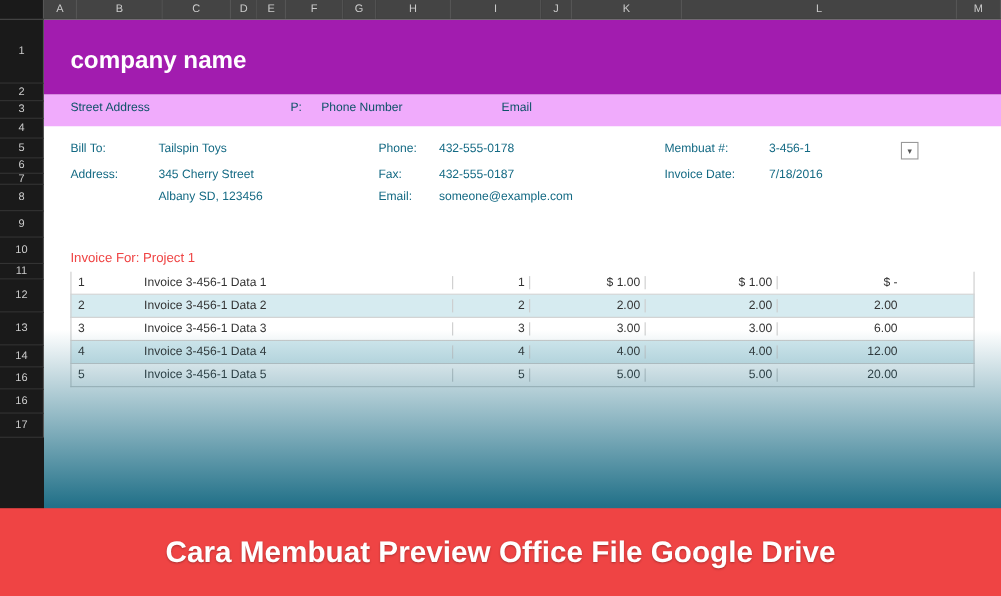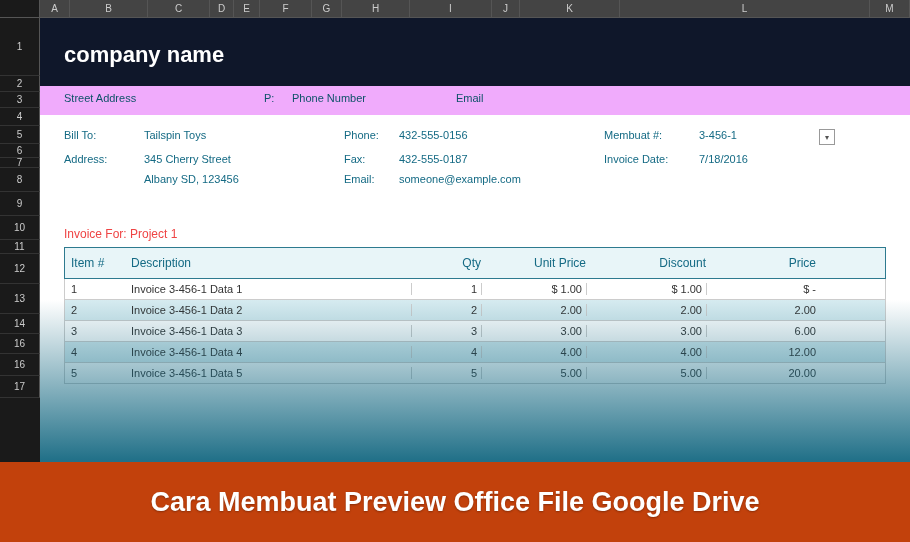--- a/index.html
+++ b/index.html
@@ -8,21 +8,21 @@
 .col-headers { display: flex; height: 18px; background: #333; border-bottom: 1px solid #555; }
 .corner { width: 40px; background: #1a1a1a; border-right: 1px solid #555; }
 .col-h { background: #444; color: #ccc; font-size: 10px; display: flex; align-items: center; justify-content: center; border-right: 1px solid #555; }
 
 .main { display: flex; height: calc(100% - 18px); }
 .row-headers { width: 40px; background: #1a1a1a; display: flex; flex-direction: column; }
 .row-h { color: #ccc; font-size: 10px; display: flex; align-items: center; justify-content: center; border-bottom: 1px solid #333; border-right: 1px solid #555; }
 
 .sheet { flex: 1; background: #fff; position: relative; overflow: hidden; }
 
-.banner-top { background: #0f172a; padding: 24px 24px 18px 24px; }
+.banner-top { background: #a21caf; padding: 24px 24px 18px 24px; }
 .company { color: #fff; font-weight: 700; font-size: 22px; }
 
 .banner-sub { background: #f0abfc; padding: 6px 24px 8px 24px; color: #0d5268; font-size: 11px; }
 .sub-row { display: flex; margin-bottom: 3px; }
 .sub-row > div:nth-child(1) { width: 200px; }
 .sub-row > div:nth-child(2) { width: 28px; }
 .sub-row > div:nth-child(3) { width: 164px; }
 
 .details { background: #fff; padding: 14px 12px 20px 24px; color: #146a84; font-size: 11px; }
 .det-row { display: flex; margin-bottom: 8px; }
@@ -50,21 +50,21 @@
 .trow.odd { background: #fff; }
 .trow.even { background: #d6ebf0; }
 .td-item { width: 60px; }
 .td-desc { width: 280px; }
 .td-qty { width: 70px; text-align: right; border-left: 1px solid #ccc; padding-right: 4px; }
 .td-unit { width: 105px; text-align: right; border-left: 1px solid #ccc; padding-right: 4px; }
 .td-disc { width: 120px; text-align: right; border-left: 1px solid #ccc; padding-right: 4px; }
 .td-price { width: 130px; text-align: right; border-left: 1px solid #ccc; padding-right: 20px; }
 
 .overlay-grad { position: absolute; left: 40px; right: 0; top: 300px; height: 200px; background: linear-gradient(to bottom, rgba(22,105,130,0) 0%, rgba(22,105,130,0.95) 80%); pointer-events: none; }
-.overlay-solid { position: absolute; left: 0; right: 0; bottom: 0; height: 80px; background: #c2410c; display: flex; align-items: center; justify-content: center; }
+.overlay-solid { position: absolute; left: 0; right: 0; bottom: 0; height: 80px; background: #ef4444; display: flex; align-items: center; justify-content: center; }
 .overlay-text { color: #fff; font-weight: 700; font-size: 27px; text-align: center; text-shadow: 0 1px 2px rgba(0,0,0,0.3); }
 </style>
 </head>
 <body>
 
 <div class="col-headers">
   <div class="corner"></div>
 <div class="col-h" style="width: 30px;">A</div>
     <div class="col-h" style="width: 78px;">B</div>
     <div class="col-h" style="width: 62px;">C</div>
@@ -113,21 +113,21 @@
         <div>Phone Number</div>
         <div>Email</div>
       </div>
     </div>
 
     <div class="details">
       <div class="det-row">
         <div class="det-label">Bill To:</div>
         <div class="det-val">Tailspin Toys</div>
         <div class="det-label2">Phone:</div>
-        <div class="det-val2">432-555-0156</div>
+        <div class="det-val2">432-555-0178</div>
         <div class="det-label3">Membuat #:</div>
         <div class="det-val3">3-456-1</div>
         <div class="dropdown">▾</div>
       </div>
       <div class="det-row">
         <div class="det-label">Address:</div>
         <div class="det-val">345 Cherry Street</div>
         <div class="det-label2">Fax:</div>
         <div class="det-val2">432-555-0187</div>
         <div class="det-label3">Invoice Date:</div>
@@ -137,28 +137,20 @@
         <div class="det-label"></div>
         <div class="det-val">Albany SD, 123456</div>
         <div class="det-label2">Email:</div>
         <div class="det-val2">someone@example.com</div>
       </div>
     </div>
 
     <div class="invoice-for">Invoice For: Project 1</div>
 
     <div class="table-wrap">
-      <div class="thead">
-        <div class="th-item">Item #</div>
-        <div class="th-desc">Description</div>
-        <div class="th-qty">Qty</div>
-        <div class="th-unit">Unit Price</div>
-        <div class="th-disc">Discount</div>
-        <div class="th-price">Price</div>
-      </div>
       <div class="tbody">
           <div class="trow odd">
             <div class="td-item">1</div>
             <div class="td-desc">Invoice 3-456-1 Data 1</div>
             <div class="td-qty">1</div>
             <div class="td-unit">$ 1.00</div>
             <div class="td-disc">$ 1.00</div>
             <div class="td-price">$ -</div>
           </div>
           <div class="trow even">

